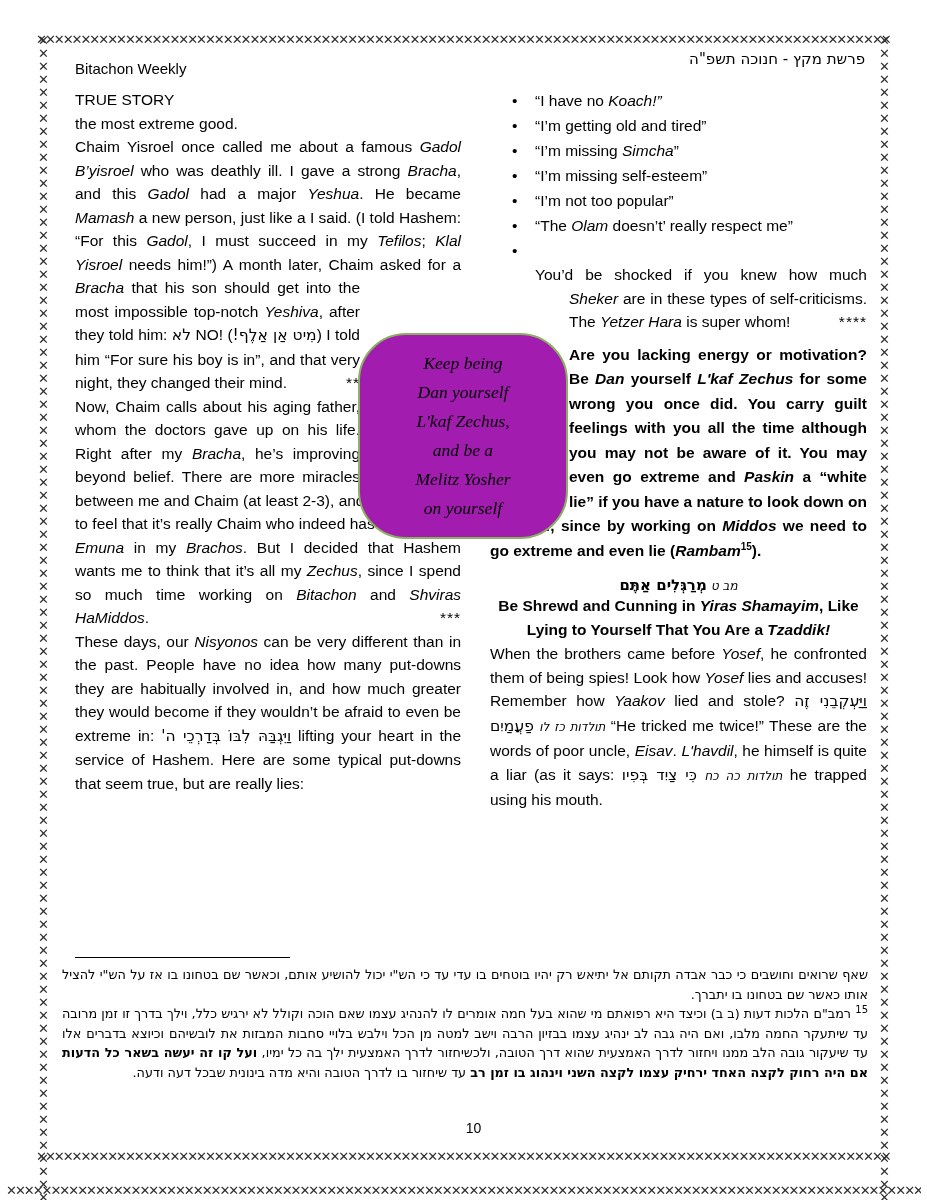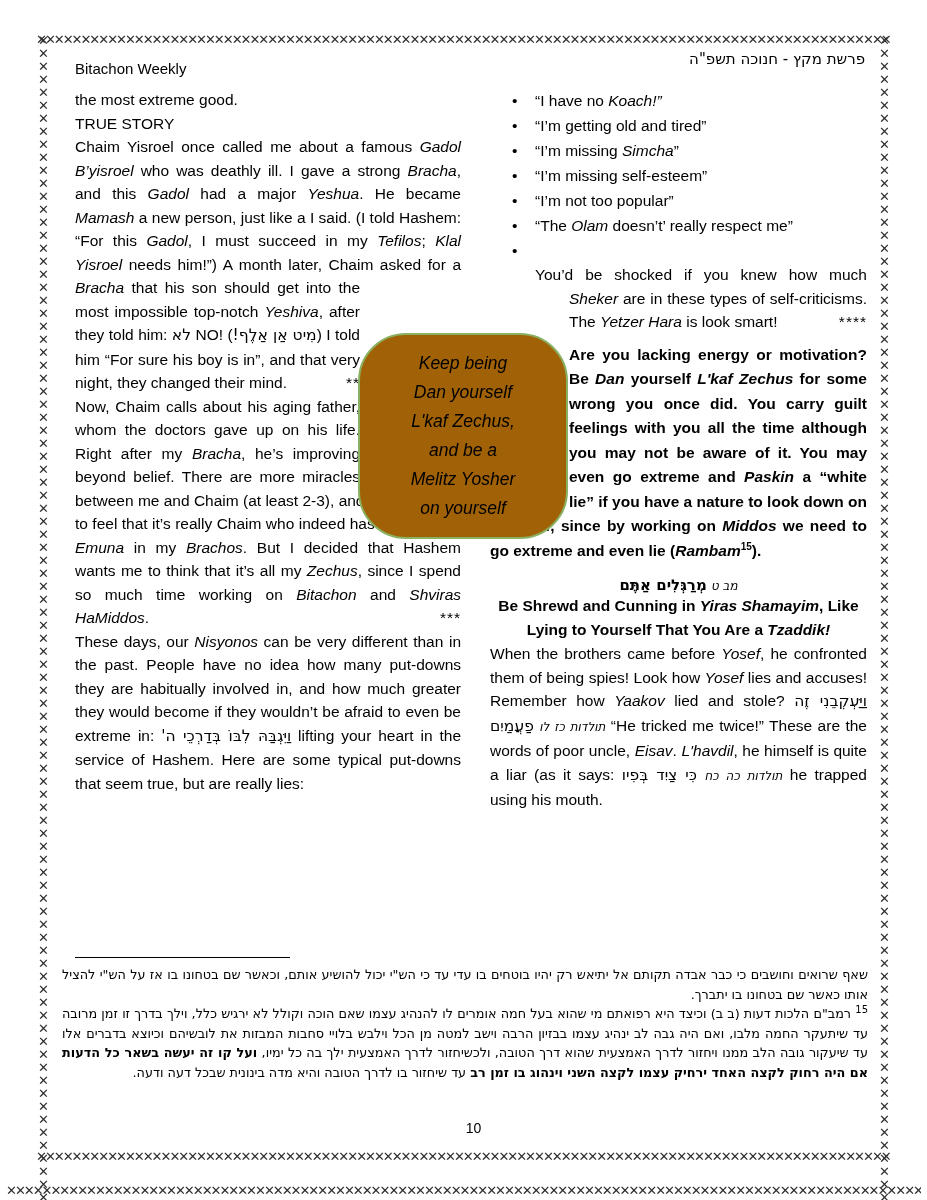--- a/index.html
+++ b/index.html
@@ -31,23 +31,23 @@
   
   .bullet{display:flex;font-size:15.5px;line-height:25px;}
   .bullet .dot{flex:0 0 45px;box-sizing:border-box;padding-left:22px;}
   .cont{margin-left:45px;text-align:justify;font-size:15.5px;line-height:23.5px;}
   .boldpara{margin-top:9px;font-weight:bold;text-align:justify;font-size:15.5px;line-height:24.5px;}
   .h-he{margin-top:13px;text-align:center;font-size:15px;}
   .h-en{text-align:center;font-weight:bold;font-size:15.5px;line-height:24px;}
   .lastp{margin-top:1px;}
   
   .callout{position:absolute;left:358px;top:333px;width:206px;height:202px;
-           border:2px solid #8ab061;border-radius:48px;background:#a16207;
+           border:2px solid #8ab061;border-radius:48px;background:#a21caf;
            display:flex;align-items:center;justify-content:center;text-align:center;
-           font-family:Liberation Sans, sans-serif;font-style:italic;font-size:17.5px;
+           font-family:Liberation Serif, serif;font-style:italic;font-size:17.5px;
            line-height:29px;white-space:pre-line;}
   
   .fn-sep{position:absolute;left:75px;top:957px;width:215px;border-top:1.6px solid #000;}
   .footnotes{position:absolute;left:62px;top:965px;width:806px;direction:rtl;
              text-align:justify;font-size:12.8px;line-height:19.5px;
              font-family:"DejaVu Sans",sans-serif;}
   .footnotes p{margin:0;}
   .pagenum{position:absolute;left:0;right:0;top:1120px;text-align:center;font-size:14px;padding-left:20px;}
 </style>
 </head>
@@ -58,22 +58,22 @@
   <div class="xstrip" style="left:36px;top:33px;width:855px;height:14px;">✕✕✕✕✕✕✕✕✕✕✕✕✕✕✕✕✕✕✕✕✕✕✕✕✕✕✕✕✕✕✕✕✕✕✕✕✕✕✕✕✕✕✕✕✕✕✕✕✕✕✕✕✕✕✕✕✕✕✕✕✕✕✕✕✕✕✕✕✕✕✕✕✕✕✕✕✕✕✕✕✕✕✕✕✕✕✕✕✕✕✕✕✕✕✕✕✕✕✕✕✕✕✕✕✕✕✕✕✕✕✕✕✕✕✕✕✕✕✕✕✕✕✕✕✕✕✕✕✕✕✕✕✕✕✕✕✕✕✕✕✕✕✕✕✕✕✕✕✕✕✕✕✕✕✕✕✕✕✕✕✕✕✕✕✕✕✕✕✕✕✕✕✕✕✕✕✕✕✕✕✕✕✕✕✕✕✕✕✕✕✕✕✕✕✕✕✕✕✕✕✕✕✕✕✕✕✕✕✕✕✕✕✕✕✕✕✕✕✕✕✕✕✕✕✕✕✕✕✕✕✕✕✕✕✕✕✕✕✕✕✕✕✕✕✕✕✕✕✕✕✕✕✕✕✕✕✕✕✕✕✕✕✕✕✕✕✕✕✕✕✕✕✕✕✕✕✕✕✕✕✕✕✕✕✕✕✕✕✕✕✕✕✕✕✕✕✕✕✕✕✕✕✕✕✕✕✕✕✕✕✕✕✕✕✕✕✕✕✕✕</div>
   <div class="xstrip v" style="left:36px;top:33px;width:14px;height:1167px;">✕✕✕✕✕✕✕✕✕✕✕✕✕✕✕✕✕✕✕✕✕✕✕✕✕✕✕✕✕✕✕✕✕✕✕✕✕✕✕✕✕✕✕✕✕✕✕✕✕✕✕✕✕✕✕✕✕✕✕✕✕✕✕✕✕✕✕✕✕✕✕✕✕✕✕✕✕✕✕✕✕✕✕✕✕✕✕✕✕✕✕✕✕✕✕✕✕✕✕✕✕✕✕✕✕✕✕✕✕✕✕✕✕✕✕✕✕✕✕✕✕✕✕✕✕✕✕✕✕✕✕✕✕✕✕✕✕✕✕✕✕✕✕✕✕✕✕✕✕✕✕✕✕✕✕✕✕✕✕✕✕✕✕✕✕✕✕✕✕✕✕✕✕✕✕✕✕✕✕✕✕✕✕✕✕✕✕✕✕✕✕✕✕✕✕✕✕✕✕✕✕✕✕✕✕✕✕✕✕✕✕✕✕✕✕✕✕✕✕✕✕✕✕✕✕✕✕✕✕✕✕✕✕✕✕✕✕✕✕✕✕✕✕✕✕✕✕✕✕✕✕✕✕✕✕✕✕✕✕✕✕✕✕✕✕✕✕✕✕✕✕✕✕✕✕✕✕✕✕✕✕✕✕✕✕✕✕✕✕✕✕✕✕✕✕✕✕✕✕✕✕✕✕✕✕✕✕✕✕✕✕✕✕✕✕✕✕✕✕✕</div>
   <div class="xstrip v" style="left:877px;top:33px;width:14px;height:1167px;">✕✕✕✕✕✕✕✕✕✕✕✕✕✕✕✕✕✕✕✕✕✕✕✕✕✕✕✕✕✕✕✕✕✕✕✕✕✕✕✕✕✕✕✕✕✕✕✕✕✕✕✕✕✕✕✕✕✕✕✕✕✕✕✕✕✕✕✕✕✕✕✕✕✕✕✕✕✕✕✕✕✕✕✕✕✕✕✕✕✕✕✕✕✕✕✕✕✕✕✕✕✕✕✕✕✕✕✕✕✕✕✕✕✕✕✕✕✕✕✕✕✕✕✕✕✕✕✕✕✕✕✕✕✕✕✕✕✕✕✕✕✕✕✕✕✕✕✕✕✕✕✕✕✕✕✕✕✕✕✕✕✕✕✕✕✕✕✕✕✕✕✕✕✕✕✕✕✕✕✕✕✕✕✕✕✕✕✕✕✕✕✕✕✕✕✕✕✕✕✕✕✕✕✕✕✕✕✕✕✕✕✕✕✕✕✕✕✕✕✕✕✕✕✕✕✕✕✕✕✕✕✕✕✕✕✕✕✕✕✕✕✕✕✕✕✕✕✕✕✕✕✕✕✕✕✕✕✕✕✕✕✕✕✕✕✕✕✕✕✕✕✕✕✕✕✕✕✕✕✕✕✕✕✕✕✕✕✕✕✕✕✕✕✕✕✕✕✕✕✕✕✕✕✕✕✕✕✕✕✕✕✕✕✕✕✕✕✕✕✕</div>
   <div class="xstrip" style="left:36px;top:1150px;width:855px;height:14px;">✕✕✕✕✕✕✕✕✕✕✕✕✕✕✕✕✕✕✕✕✕✕✕✕✕✕✕✕✕✕✕✕✕✕✕✕✕✕✕✕✕✕✕✕✕✕✕✕✕✕✕✕✕✕✕✕✕✕✕✕✕✕✕✕✕✕✕✕✕✕✕✕✕✕✕✕✕✕✕✕✕✕✕✕✕✕✕✕✕✕✕✕✕✕✕✕✕✕✕✕✕✕✕✕✕✕✕✕✕✕✕✕✕✕✕✕✕✕✕✕✕✕✕✕✕✕✕✕✕✕✕✕✕✕✕✕✕✕✕✕✕✕✕✕✕✕✕✕✕✕✕✕✕✕✕✕✕✕✕✕✕✕✕✕✕✕✕✕✕✕✕✕✕✕✕✕✕✕✕✕✕✕✕✕✕✕✕✕✕✕✕✕✕✕✕✕✕✕✕✕✕✕✕✕✕✕✕✕✕✕✕✕✕✕✕✕✕✕✕✕✕✕✕✕✕✕✕✕✕✕✕✕✕✕✕✕✕✕✕✕✕✕✕✕✕✕✕✕✕✕✕✕✕✕✕✕✕✕✕✕✕✕✕✕✕✕✕✕✕✕✕✕✕✕✕✕✕✕✕✕✕✕✕✕✕✕✕✕✕✕✕✕✕✕✕✕✕✕✕✕✕✕✕✕✕✕✕✕✕✕✕✕✕✕✕✕✕✕✕✕</div>
   <div class="xstrip" style="left:6px;top:1184px;width:915px;height:14px;">✕✕✕✕✕✕✕✕✕✕✕✕✕✕✕✕✕✕✕✕✕✕✕✕✕✕✕✕✕✕✕✕✕✕✕✕✕✕✕✕✕✕✕✕✕✕✕✕✕✕✕✕✕✕✕✕✕✕✕✕✕✕✕✕✕✕✕✕✕✕✕✕✕✕✕✕✕✕✕✕✕✕✕✕✕✕✕✕✕✕✕✕✕✕✕✕✕✕✕✕✕✕✕✕✕✕✕✕✕✕✕✕✕✕✕✕✕✕✕✕✕✕✕✕✕✕✕✕✕✕✕✕✕✕✕✕✕✕✕✕✕✕✕✕✕✕✕✕✕✕✕✕✕✕✕✕✕✕✕✕✕✕✕✕✕✕✕✕✕✕✕✕✕✕✕✕✕✕✕✕✕✕✕✕✕✕✕✕✕✕✕✕✕✕✕✕✕✕✕✕✕✕✕✕✕✕✕✕✕✕✕✕✕✕✕✕✕✕✕✕✕✕✕✕✕✕✕✕✕✕✕✕✕✕✕✕✕✕✕✕✕✕✕✕✕✕✕✕✕✕✕✕✕✕✕✕✕✕✕✕✕✕✕✕✕✕✕✕✕✕✕✕✕✕✕✕✕✕✕✕✕✕✕✕✕✕✕✕✕✕✕✕✕✕✕✕✕✕✕✕✕✕✕✕✕✕✕✕✕✕✕✕✕✕✕✕✕✕✕✕</div>
 
   <div class="hdr-left">Bitachon Weekly</div>
   <div class="hdr-right">פרשת מקץ - חנוכה תשפ"ה</div>
 
   <div class="col col-left">
+    <p class="body center">TRUE STORY</p>
     <p class="body">the most extreme good.</p>
-    <p class="body center">TRUE STORY</p>
     <p class="body"><span><span>Chaim Yisroel once called me about a famous </span><span class="it">Gadol B’yisroel</span><span> who was deathly ill. I gave a strong </span><span class="it">Bracha</span><span>, and this </span><span class="it">Gadol</span><span> had a major </span><span class="it">Yeshua</span><span>. He became </span><span class="it">Mamash</span><span> a new person, just like a I said. (I told Hashem: “For this </span><span class="it">Gadol</span><span>, I must succeed in my </span><span class="it">Tefilos</span><span>; </span><span class="it">Klal Yisroel</span><span> needs him!”) A month later, Chaim asked for a </span><span class="it">Bracha</span><span> that his son should get </span></span><span class="spacer spacer-r"></span><span><span>into the most impossible top-notch </span><span class="it">Yeshiva</span><span>, after they told him: </span><span class="he">לא</span><span> NO! (</span><span class="he">מִיט אַן אַלֶף!</span><span>) I told him “For sure his boy is in”, and that very night, they changed their mind.</span><span class="fr-star">**</span></span></p>
     <p class="body"><span><span>Now, Chaim calls about his aging father, whom the doctors gave up on his life. Right after my </span><span class="it">Bracha</span><span>, he’s improving beyond belief. There are more miracles between me and Chaim (at least 2-3), and I’m beginning to feel that it’s really Chaim who indeed has tremendous </span><span class="it">Emuna</span><span> in my </span><span class="it">Brachos</span><span>. But I decided that Hashem wants me to think that it’s all my </span><span class="it">Zechus</span><span>, since I spend so much time working on </span><span class="it">Bitachon</span><span> and </span><span class="it">Shviras HaMiddos</span><span>.</span><span class="fr-star">***</span></span></p>
     <p class="body"><span><span>These days, our </span><span class="it">Nisyonos</span><span> can be very different than in the past. People have no idea how many put-downs they are habitually involved in, and how much greater they would become if they wouldn’t be afraid to even be extreme in: </span><span class="he">וַיִּגְבַּהּ לִבּוֹ בְּדַרְכֵי ה'</span><span> lifting your heart in the service of Hashem. Here are some typical put-downs that seem true, but are really lies:</span></span></p>
   </div>
 
   <div class="col col-right">
     <div>
       <div class="bullet">
           <span class="dot">•</span>
           <span><span>“I have no </span><span class="it">Koach!”</span></span>
@@ -95,21 +95,21 @@
           <span><span>“I’m not too popular”</span></span>
         </div>
       <div class="bullet">
           <span class="dot">•</span>
           <span><span>“The </span><span class="it">Olam</span><span> doesn’t’ really respect me”</span></span>
         </div>
       <div class="bullet">
           <span class="dot">•</span>
         </div>
     </div>
-    <div class="cont"><span><span>You’d be shocked if you knew how much </span><span class="it">Sheker</span><span> are in these types of </span></span><span class="spacer spacer-l"></span><span><span>self-criticisms. The </span><span class="it">Yetzer Hara</span><span> is look smart!</span><span class="fr-star">****</span></span></div>
+    <div class="cont"><span><span>You’d be shocked if you knew how much </span><span class="it">Sheker</span><span> are in these types of </span></span><span class="spacer spacer-l"></span><span><span>self-criticisms. The </span><span class="it">Yetzer Hara</span><span> is super whom!</span><span class="fr-star">****</span></span></div>
     <div class="boldpara"><span><span class="bd">Are you lacking energy or motivation? Be </span><span class="it bd">Dan</span><span class="bd"> yourself </span><span class="it bd">L'kaf Zechus</span><span class="bd"> for some wrong you once did. You carry guilt feelings with you all the time although you may not be aware of it. You may even go extreme and </span><span class="it bd">Paskin</span><span class="bd"> a “white lie” if you have a nature to look down on yourself, since by working on </span><span class="it bd">Middos</span><span class="bd"> we need to go extreme and even lie (</span><span class="it bd">Rambam</span><span class="bd sup">15</span><span class="bd">).</span></span></div>
     <div class="h-he"><span><span class="bd he">מְרַגְּלִים אַתֶּם</span><span> </span><span class="he sm">מב ט</span></span></div>
     <div class="h-en"><span><span class="bd">Be Shrewd and Cunning in </span><span class="it bd">Yiras Shamayim</span><span class="bd">, Like Lying to Yourself That You Are a </span><span class="it bd">Tzaddik!</span></span></div>
     <p class="body lastp"><span><span>When the brothers came before </span><span class="it">Yosef</span><span>, he confronted them of being spies! Look how </span><span class="it">Yosef</span><span> lies and accuses! Remember how </span><span class="it">Yaakov</span><span> lied and stole? </span><span class="he">וַיַּעְקְבֵנִי זֶה פַעֲמַיִם</span><span> </span><span class="he sm">תולדות כז לו</span><span> “He tricked me twice!” These are the words of poor uncle, </span><span class="it">Eisav</span><span>. </span><span class="it">L'havdil</span><span>, he himself is quite a liar (as it says: </span><span class="he">כִּי צַיִד בְּפִיו</span><span> </span><span class="he sm">תולדות כה כח</span><span> he trapped using his mouth.</span></span></p>
   </div>
 
   <div class="callout">
     <span>Keep being
 Dan yourself
 L'kaf Zechus,

